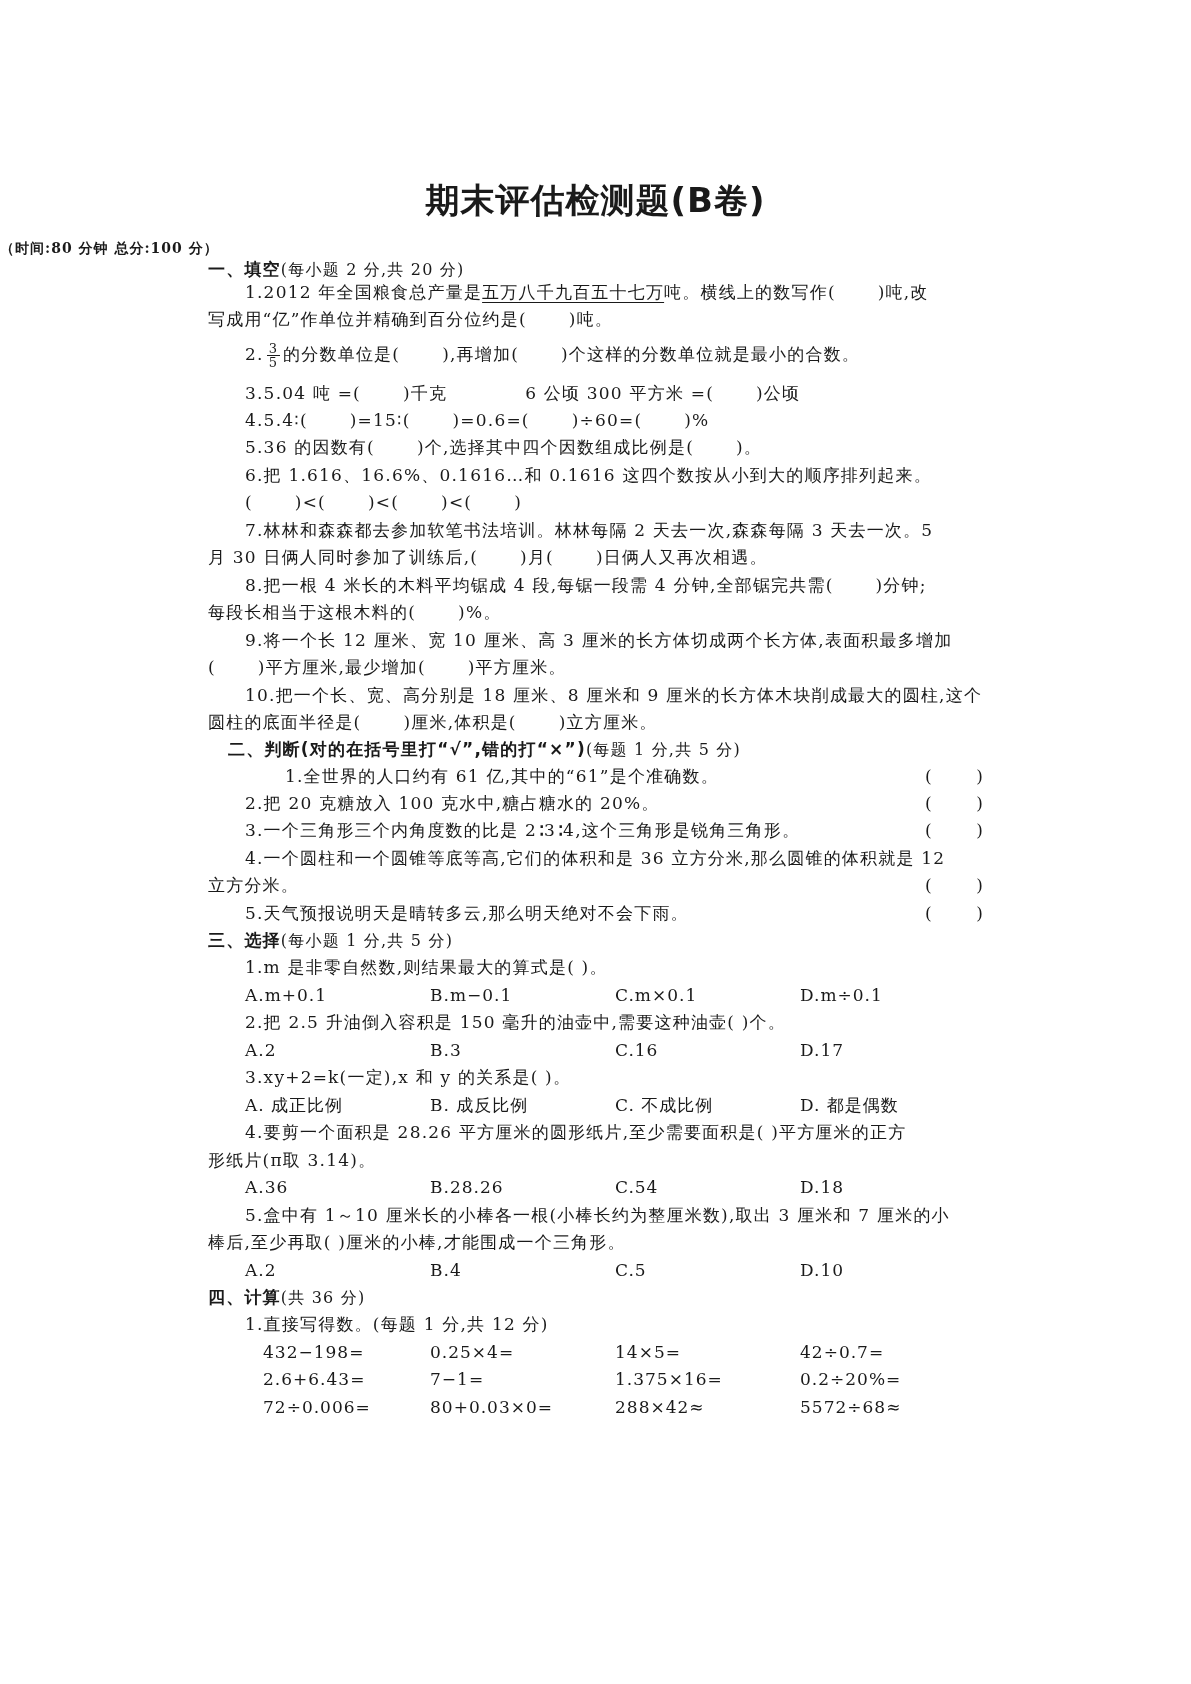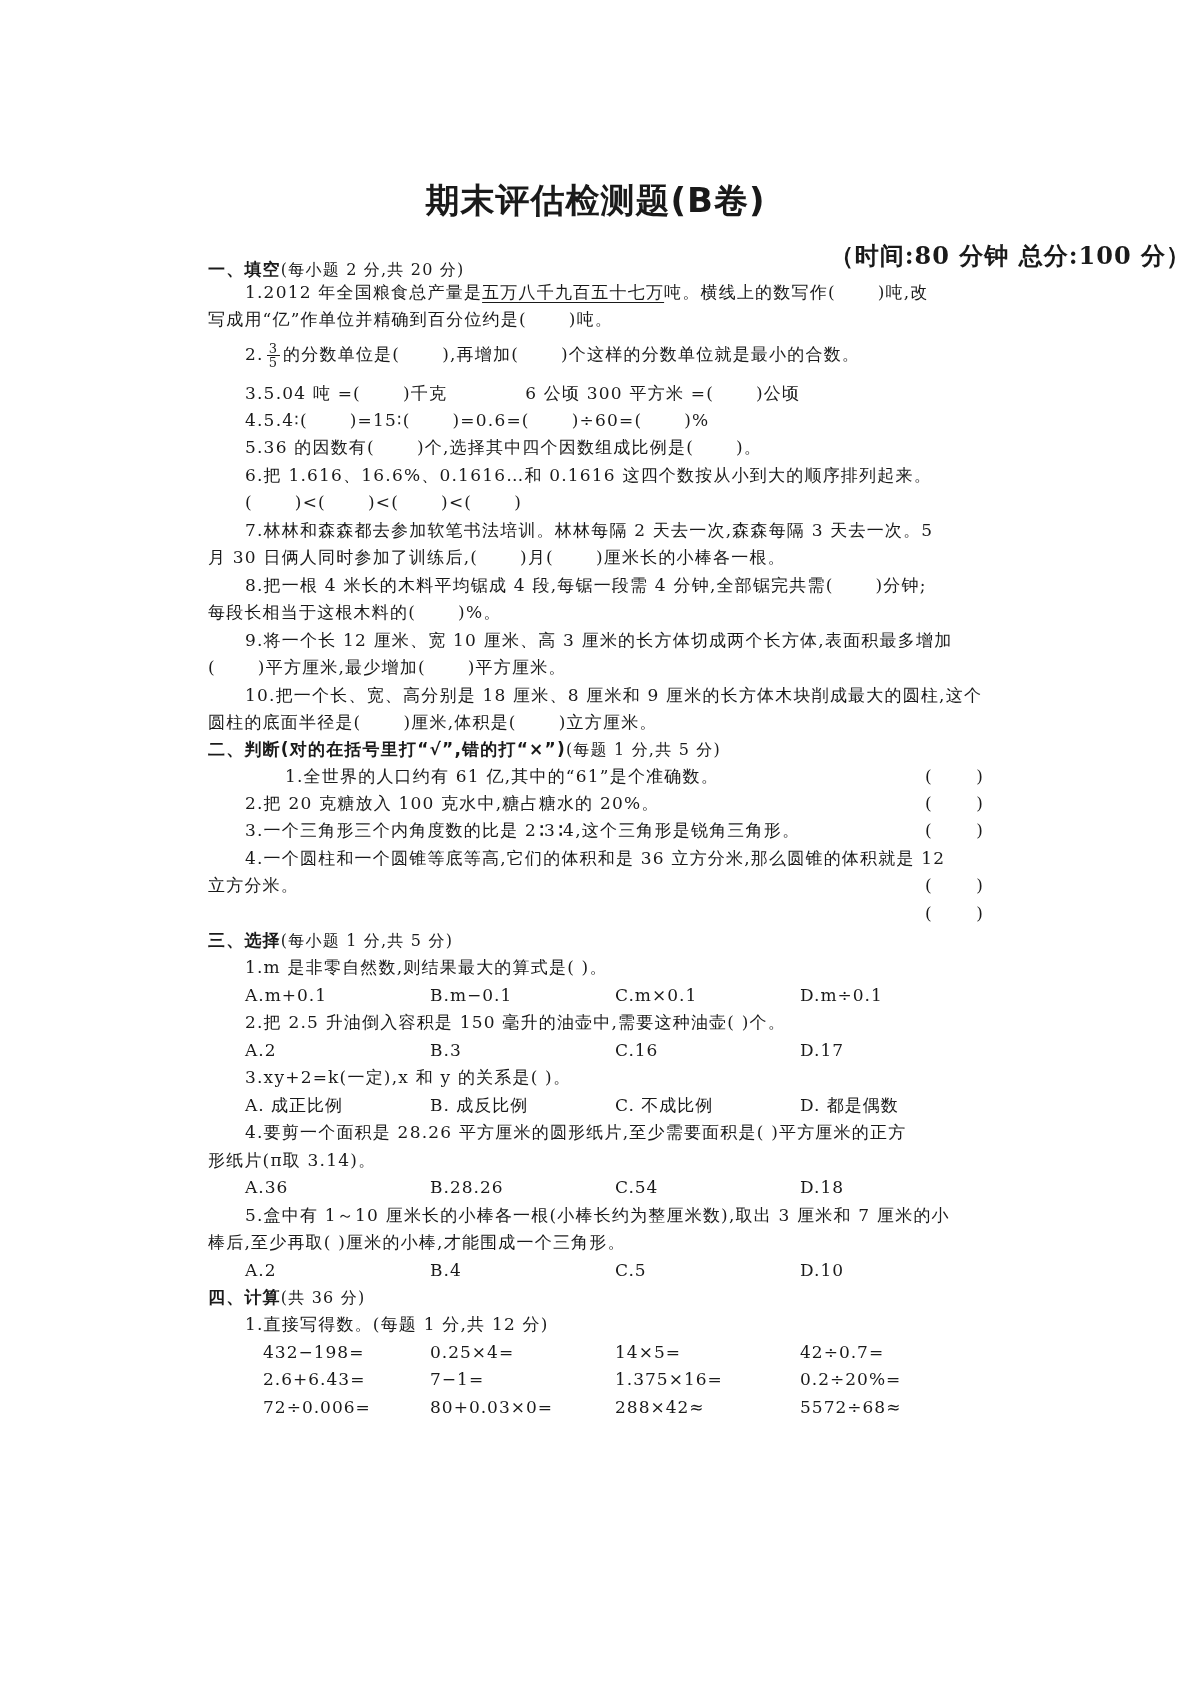--- a/index.html
+++ b/index.html
@@ -8,22 +8,22 @@
       font-family: "DejaVu Serif", "Liberation Serif", serif;
       color: #1a1a1a;
     }
     .page { position: absolute; left: 0; top: 0; width: 1191px; height: 1248px; }
     .title {
       position: absolute; left: 0; width: 1191px; top: 178px; text-align: center;
       font-family: "DejaVu Sans", "Liberation Sans", sans-serif;
       font-size: 34px; font-weight: bold; letter-spacing: 1px;
     }
     .subtitle {
-      position: absolute; left: 0; width: 1191px; top: 240px; text-align: right;
-      font-size: 24px; font-weight: bold; letter-spacing: 1px;
+      position: absolute; left: 0; width: 1191px; top: 240px; text-align: left;
+      font-size: 14px; font-weight: bold; letter-spacing: 1px;
     }
     .line {
       position: absolute; left: 208px; width: 775px; white-space: nowrap;
       font-size: 17px; line-height: 24px; letter-spacing: 1.2px;
     }
     .indent { left: 245px; }
     .sec { font-family: "DejaVu Sans", "Liberation Sans", sans-serif; font-weight: bold; font-size: 17px; }
     .sec .note { font-family: "DejaVu Serif", serif; font-weight: normal; font-size: 16px; }
     .u { text-decoration: underline; text-underline-offset: 4px; }
     .blank { display: inline-block; width: 42px; }
@@ -76,41 +76,41 @@
     <span>5.36 的因数有(</span><span class="blank"></span><span>)个,选择其中四个因数组成比例是(</span><span class="blank"></span><span>)。</span>
   </div>
 
   <div class="line indent" style="top:463px;">6.把 1.616、16.6%、0.1616…和 0.1616 这四个数按从小到大的顺序排列起来。</div>
   <div class="line indent" style="top:490px;">
     <span>(</span><span class="blank"></span><span>)&lt;(</span><span class="blank"></span><span>)&lt;(</span><span class="blank"></span><span>)&lt;(</span><span class="blank"></span><span>)</span>
   </div>
 
   <div class="line indent" style="top:518px;">7.林林和森森都去参加软笔书法培训。林林每隔 2 天去一次,森森每隔 3 天去一次。5</div>
   <div class="line" style="top:545px;">
-    <span>月 30 日俩人同时参加了训练后,(</span><span class="blank"></span><span>)月(</span><span class="blank"></span><span>)厘米长的小棒各一根。</span>
+    <span>月 30 日俩人同时参加了训练后,(</span><span class="blank"></span><span>)月(</span><span class="blank"></span><span>)日俩人又再次相遇。</span>
   </div>
 
   <div class="line indent" style="top:573px;">
     <span>8.把一根 4 米长的木料平均锯成 4 段,每锯一段需 4 分钟,全部锯完共需(</span><span class="blank"></span><span>)分钟;</span>
   </div>
   <div class="line" style="top:600px;">
     <span>每段长相当于这根木料的(</span><span class="blank"></span><span>)%。</span>
   </div>
 
   <div class="line indent" style="top:628px;">9.将一个长 12 厘米、宽 10 厘米、高 3 厘米的长方体切成两个长方体,表面积最多增加</div>
   <div class="line" style="top:655px;">
     <span>(</span><span class="blank"></span><span>)平方厘米,最少增加(</span><span class="blank"></span><span>)平方厘米。</span>
   </div>
 
   <div class="line indent" style="top:683px;">10.把一个长、宽、高分别是 18 厘米、8 厘米和 9 厘米的长方体木块削成最大的圆柱,这个</div>
   <div class="line" style="top:710px;">
     <span>圆柱的底面半径是(</span><span class="blank"></span><span>)厘米,体积是(</span><span class="blank"></span><span>)立方厘米。</span>
   </div>
 
-  <div class="line sec" style="top:737px;">
+  <div class="line sec" style="top:737px;margin-left:20px;">
     <span>二、判断(对的在括号里打“√”,错的打“×”)</span><span class="note">(每题 1 分,共 5 分)</span>
   </div>
 
   <div class="line indent" style="top:764px;margin-left:40px;">1.全世界的人口约有 61 亿,其中的“61”是个准确数。</div>
   <div class="judge" style="top:764px;">
       <span>(</span>
       <span>)</span>
     </div>
 
   <div class="line indent" style="top:791px;">2.把 20 克糖放入 100 克水中,糖占糖水的 20%。</div>
@@ -125,20 +125,21 @@
       <span>)</span>
     </div>
 
   <div class="line indent" style="top:846px;">4.一个圆柱和一个圆锥等底等高,它们的体积和是 36 立方分米,那么圆锥的体积就是 12</div>
   <div class="line" style="top:873px;">立方分米。</div>
   <div class="judge" style="top:873px;">
       <span>(</span>
       <span>)</span>
     </div>
 
+  <div class="line indent" style="top:901px;">5.天气预报说明天是晴转多云,那么明天绝对不会下雨。</div>
   <div class="judge" style="top:901px;">
       <span>(</span>
       <span>)</span>
     </div>
 
   <div class="line sec" style="top:928px;">
     <span>三、选择</span><span class="note">(每小题 1 分,共 5 分)</span>
   </div>
 
   <div class="line indent" style="top:955px;">1.m 是非零自然数,则结果最大的算式是(      )。</div>

